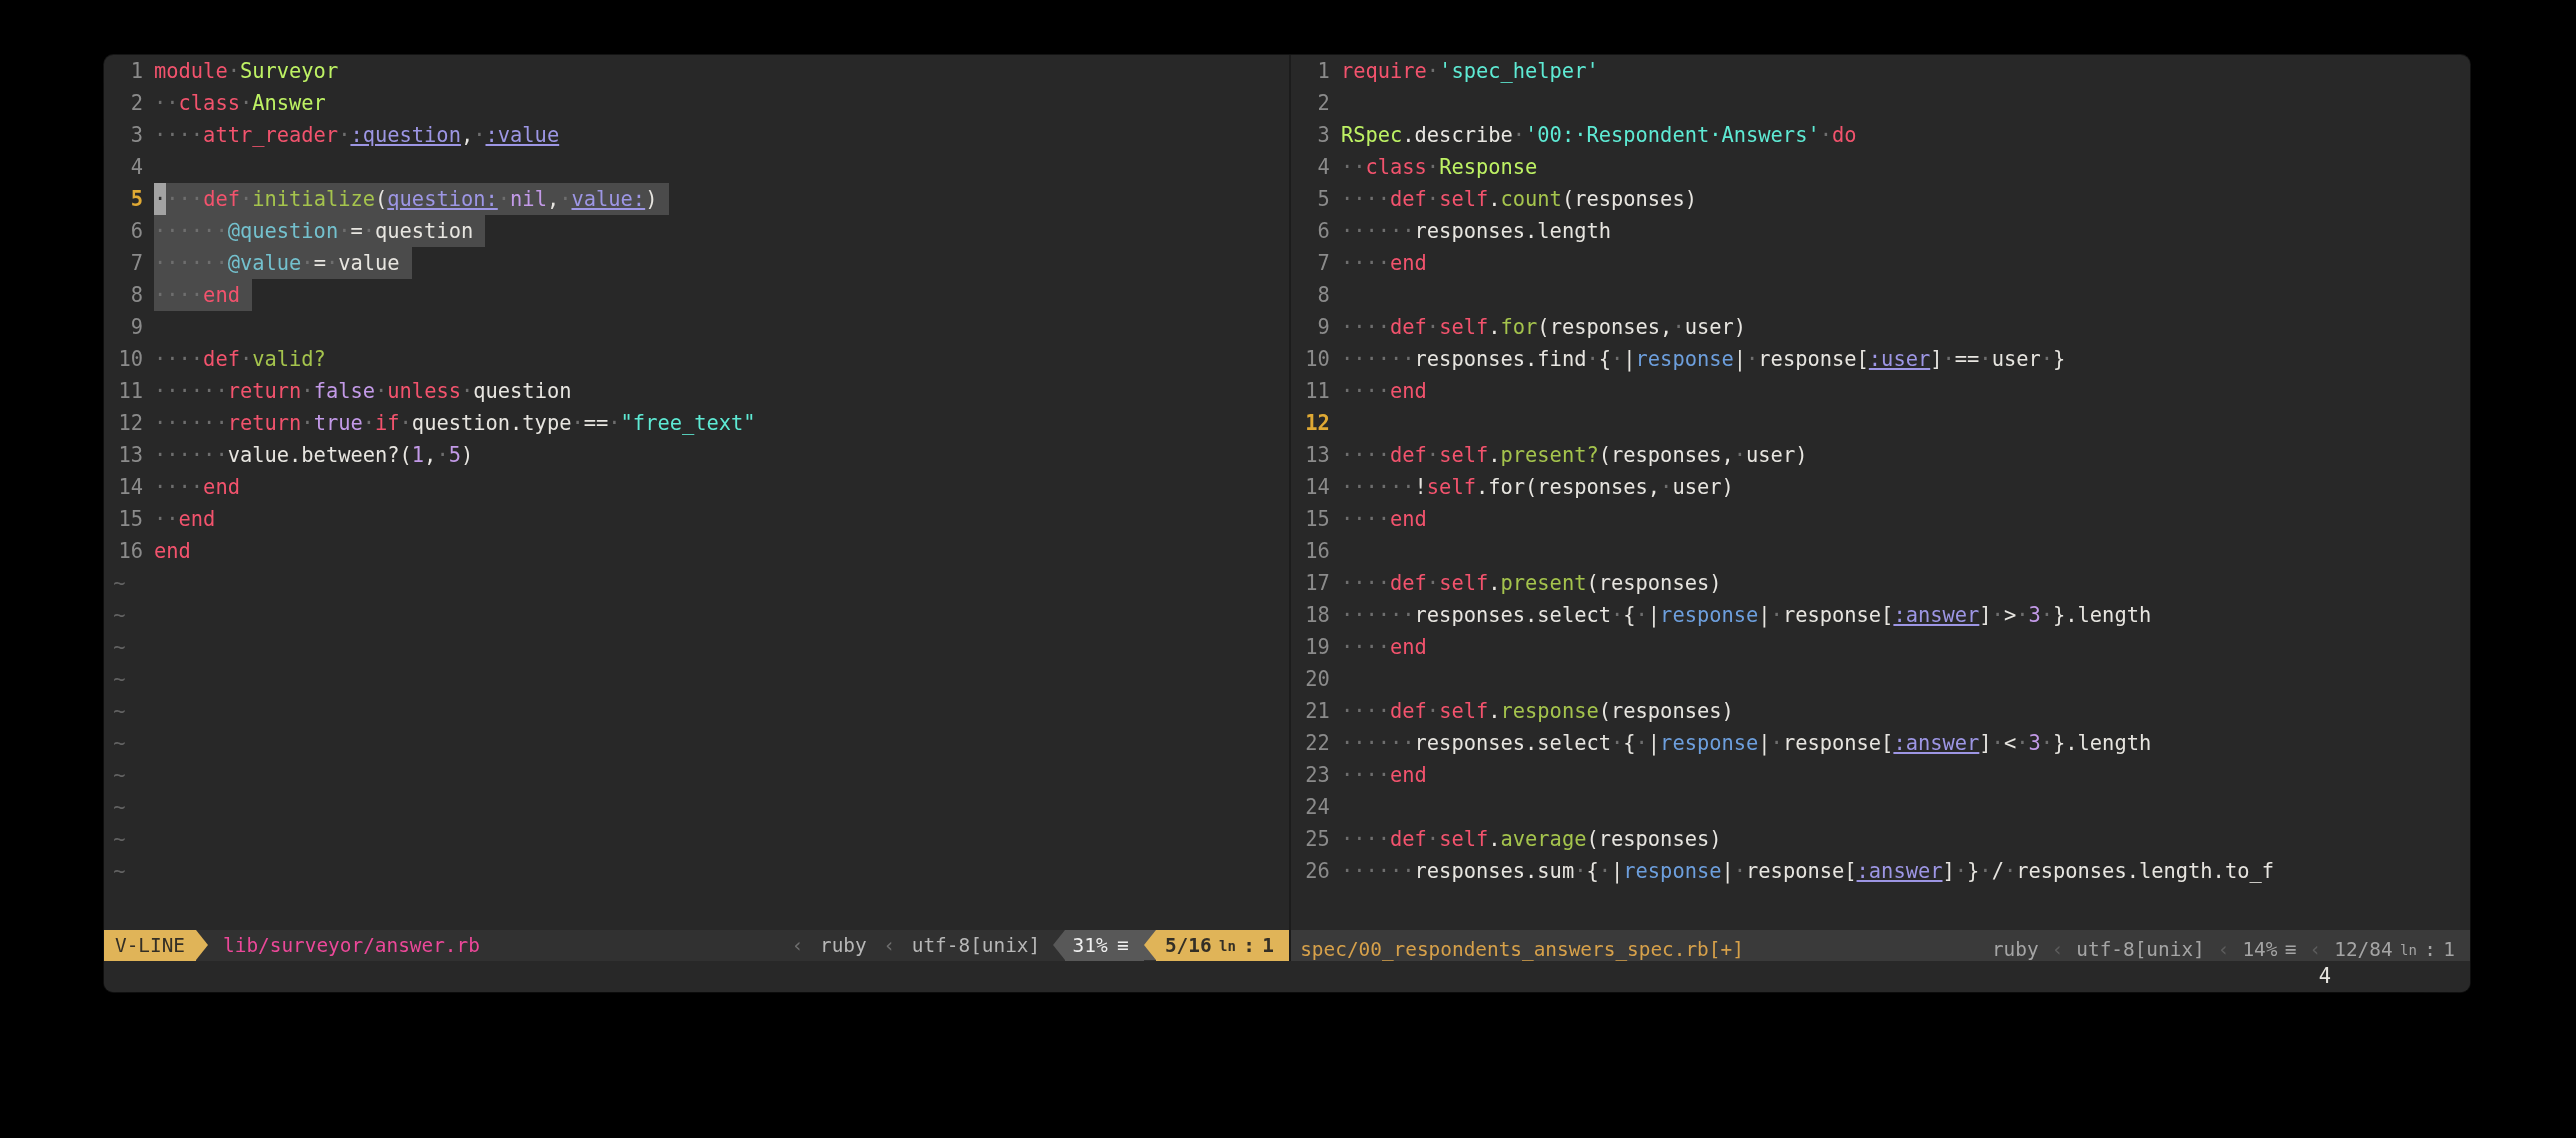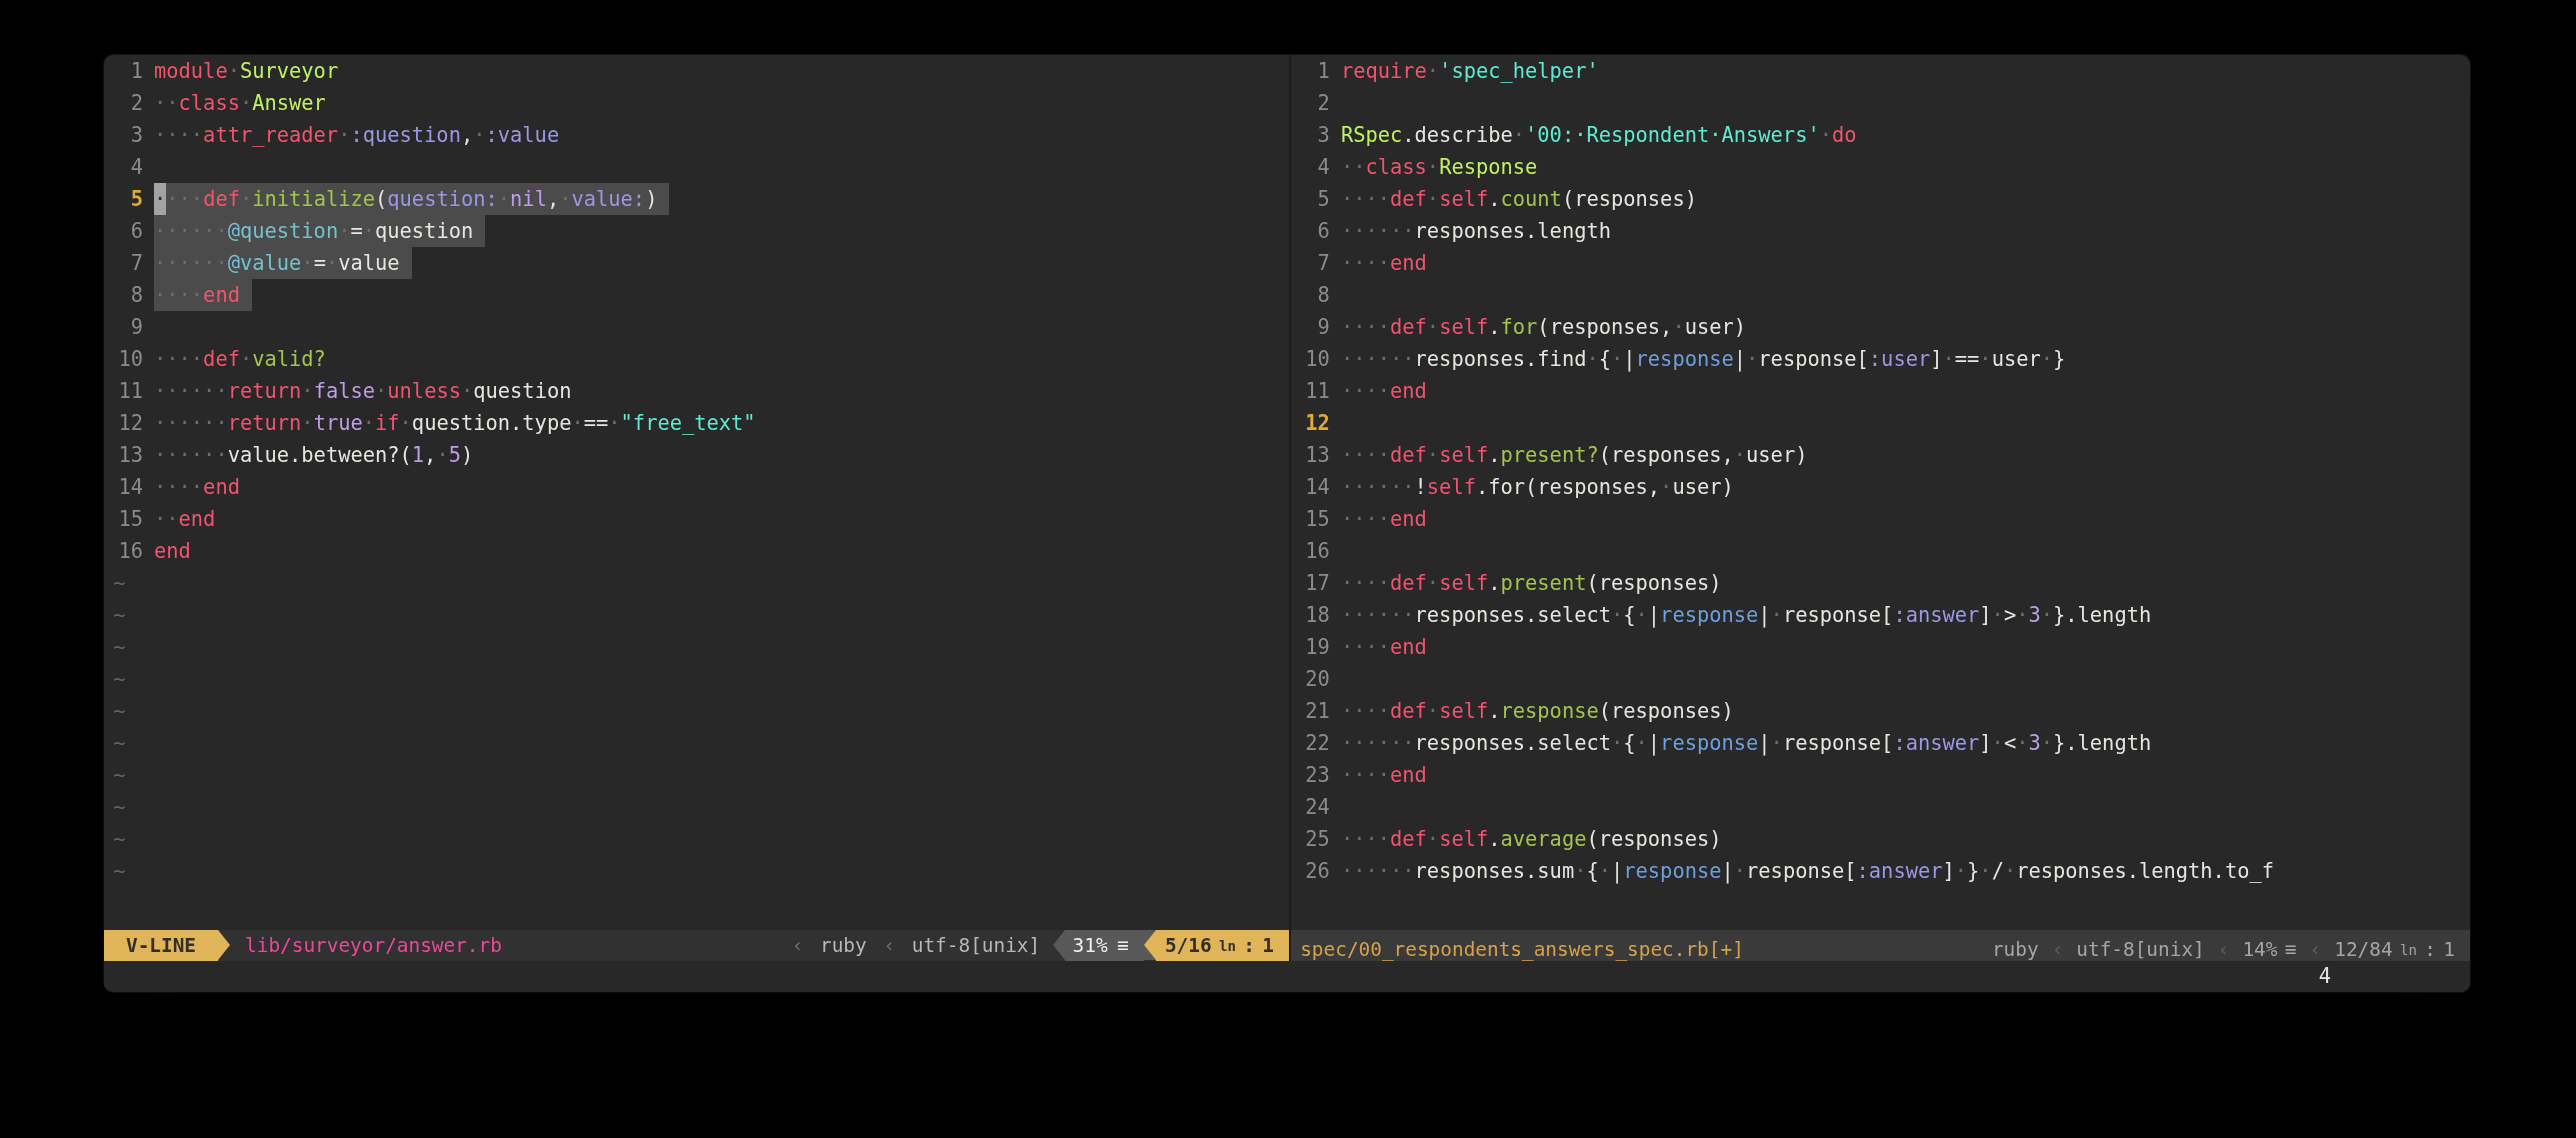--- a/index.html
+++ b/index.html
@@ -52,35 +52,35 @@
   .code { white-space: pre; }
   .seltext { display: inline-block; vertical-align: top; height: 32px; background: #4b4b4b; padding-right: 12px; }
 
   
   .tk-w { color: #6e6e6e; }            
   .tk-t { color: #e7e5e0; }            
   .tk-c { color: #bef264; }            
   .tk-k { color: #f2536d; }            
   .tk-s { color: #5eead4; }            
   .tk-f { color: #a5c44d; }            
-  .tk-y { color: #9d96e4; }            
+  .tk-y { color: #9d96e4; text-decoration: underline; }            
   .tk-n, .tk-b { color: #c39ae8; }     
   .tk-i { color: #74c1ce; }            
   .tk-p { color: #6d9fdd; }            
   .tk-cu { display: inline-block; vertical-align: top; height: 32px; background: #a3a3a3; color: #2e2e2e; }
 
   
   .slrow { flex: 0 0 31px; display: flex; font-size: 19.4px; }
   .statusline { display: flex; align-items: stretch; overflow: hidden; }
   .statusline.active { flex: 0 0 1185px; background: #313131; }
   .sl-split { flex: 0 0 1.9px; background: #1c1c1c; }
   .statusline.inactive { flex: 1 1 auto; background: #3a3a3a; align-items: flex-end; padding: 0 15px 0 9.3px; }
 
   .seg { display: flex; align-items: center; }
-  .seg-mode { background: #e0b458; color: #332f26; font-weight: bold; padding: 0 22px; }
+  .seg-mode { background: #e0b458; color: #332f26; font-weight: normal; padding: 0 11px; }
   .tri { width: 0; height: 0; border-top: 15.7px solid transparent; border-bottom: 15.7px solid transparent; }
   .tri-mode { border-left: 12px solid #e0b458; }
   .seg-file { color: #ec4899; padding: 0 15px; flex: 1 1 auto; }
   .thin { color: #6e6e6e; display: flex; align-items: center; padding: 0 3.7px; }
   .seg-ft, .seg-enc { color: #b7b7b7; padding: 0 13px; }
   .tri-gray { border-right: 12px solid #585858; }
   .seg-pct { background: #585858; color: #efefef; padding: 0 15px 0 7.4px; gap: 9.3px; }
   .tri-yel { border-right: 12px solid #e0b458; background: #585858; }
   .seg-pos { background: #e0b458; color: #332f26; font-weight: bold; padding: 0 15px 0 9.3px; gap: 7.4px; }
   .lnsym { font-size: 14px; }

